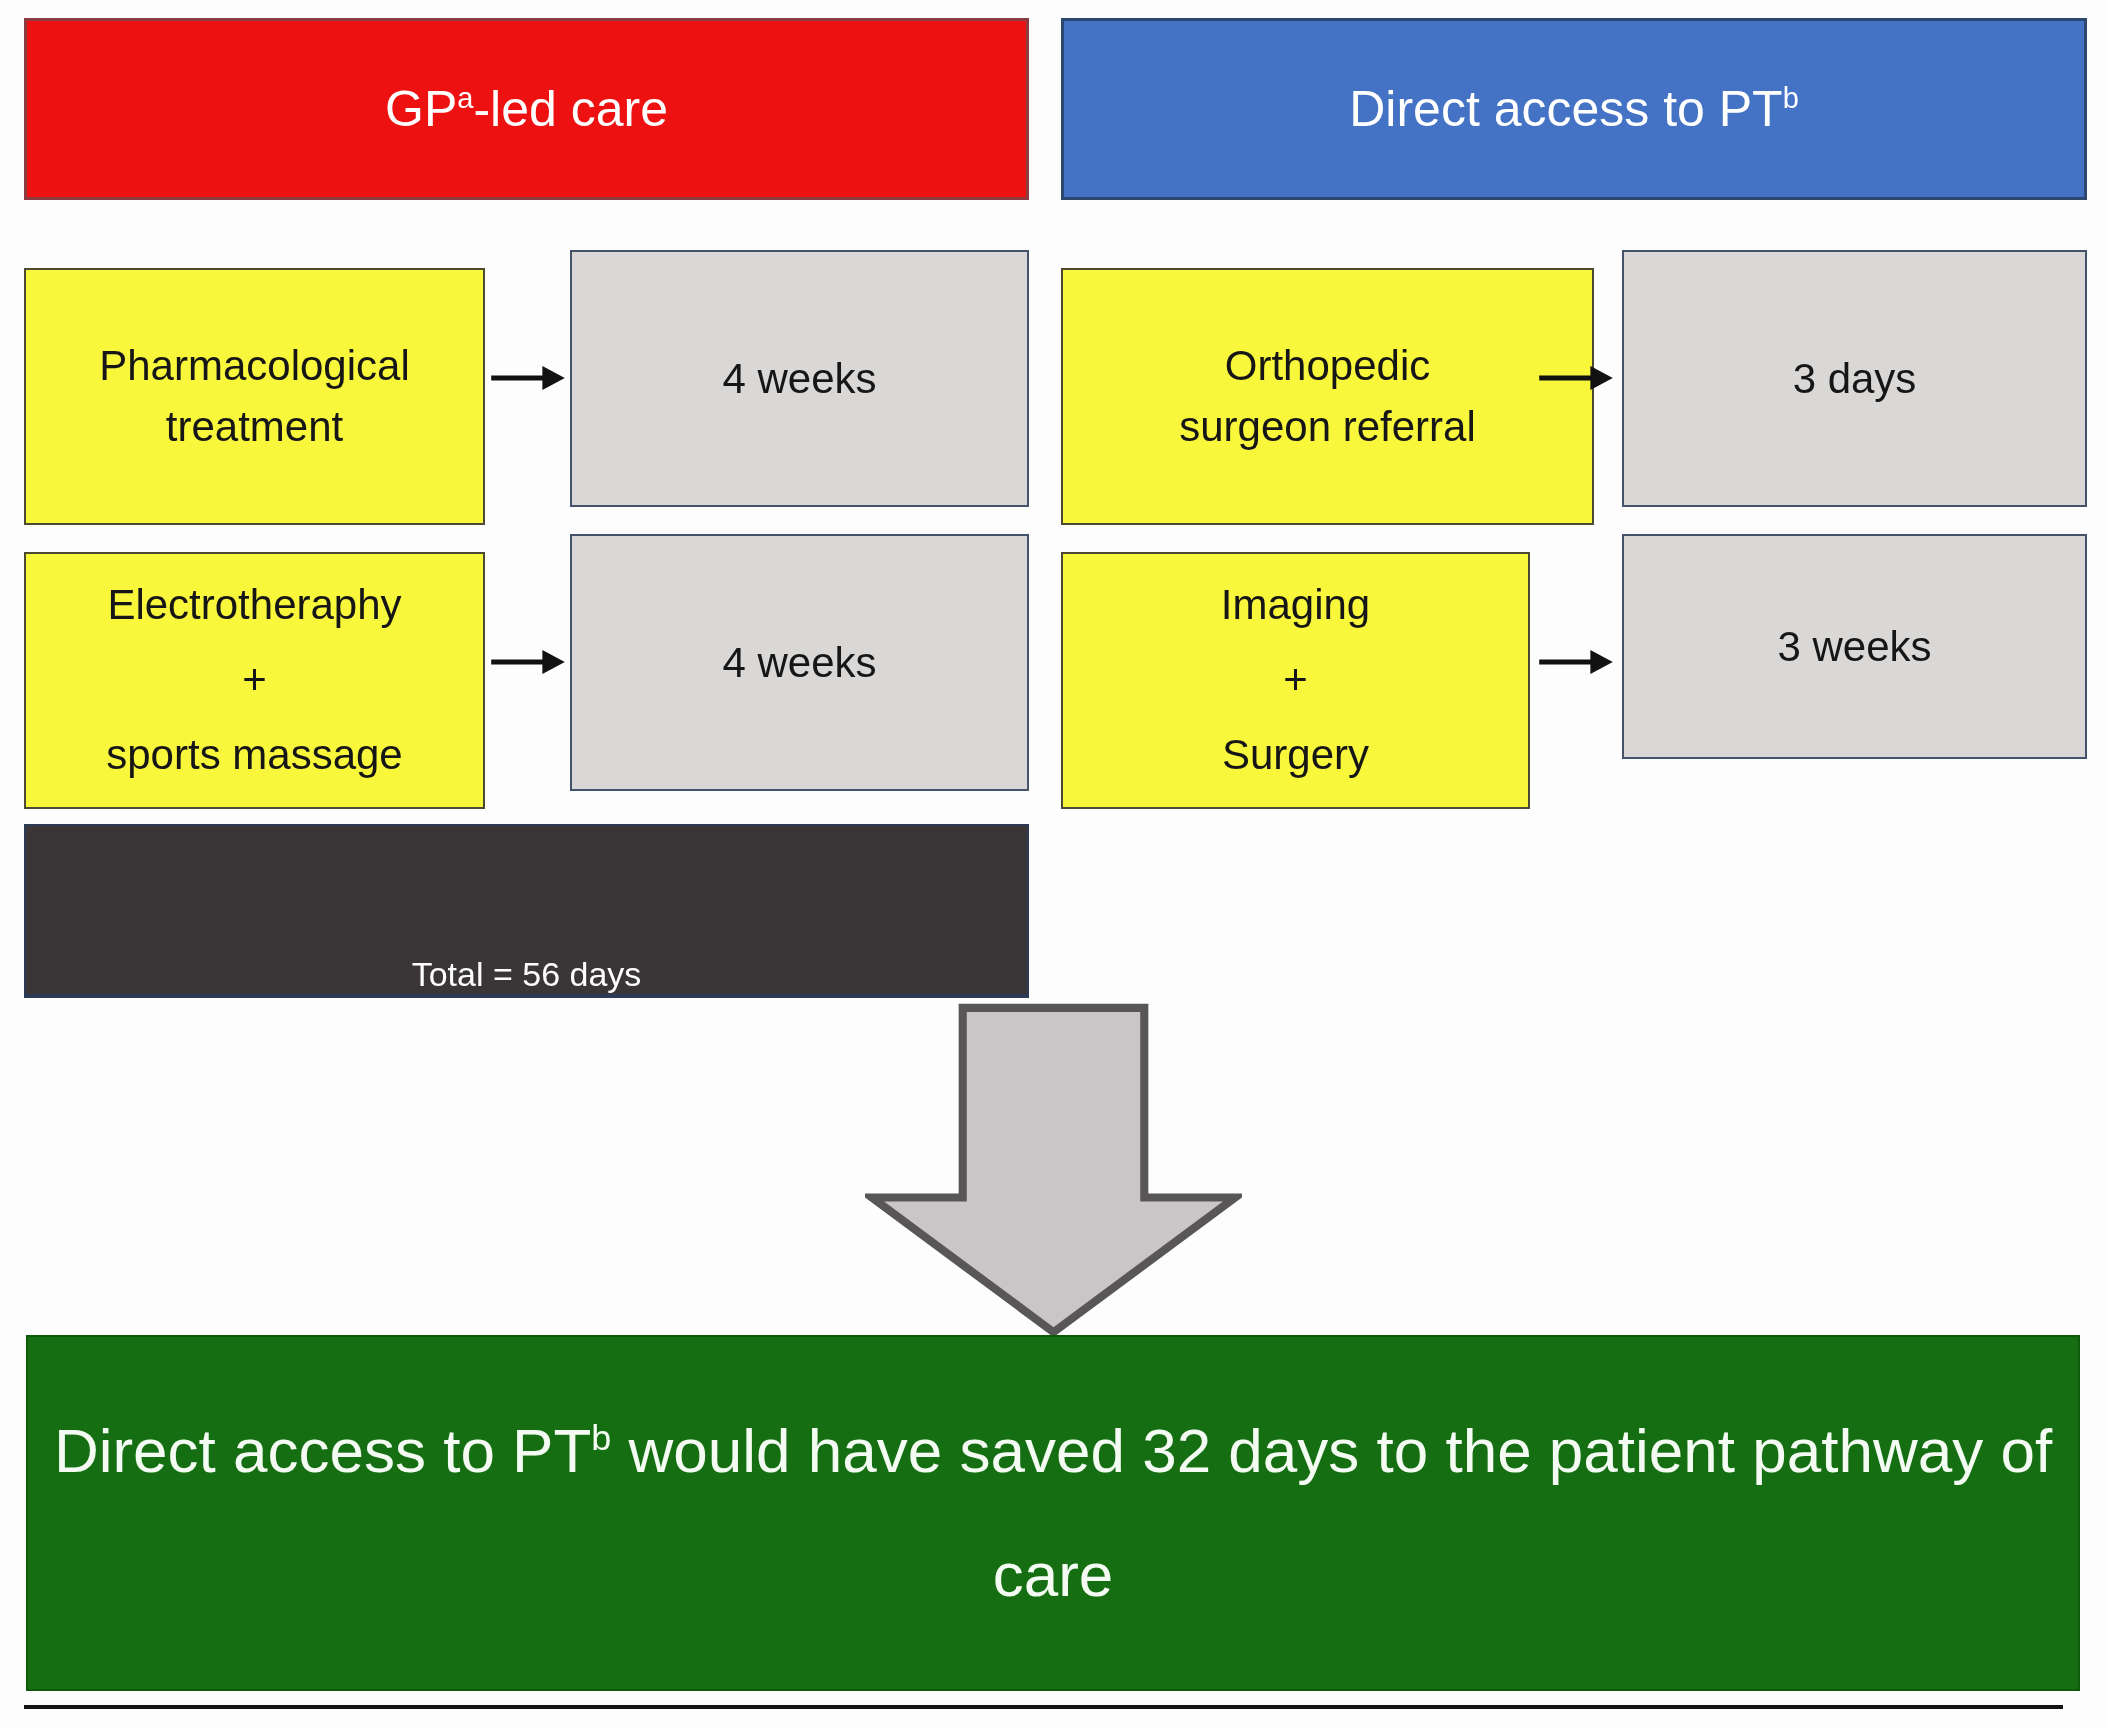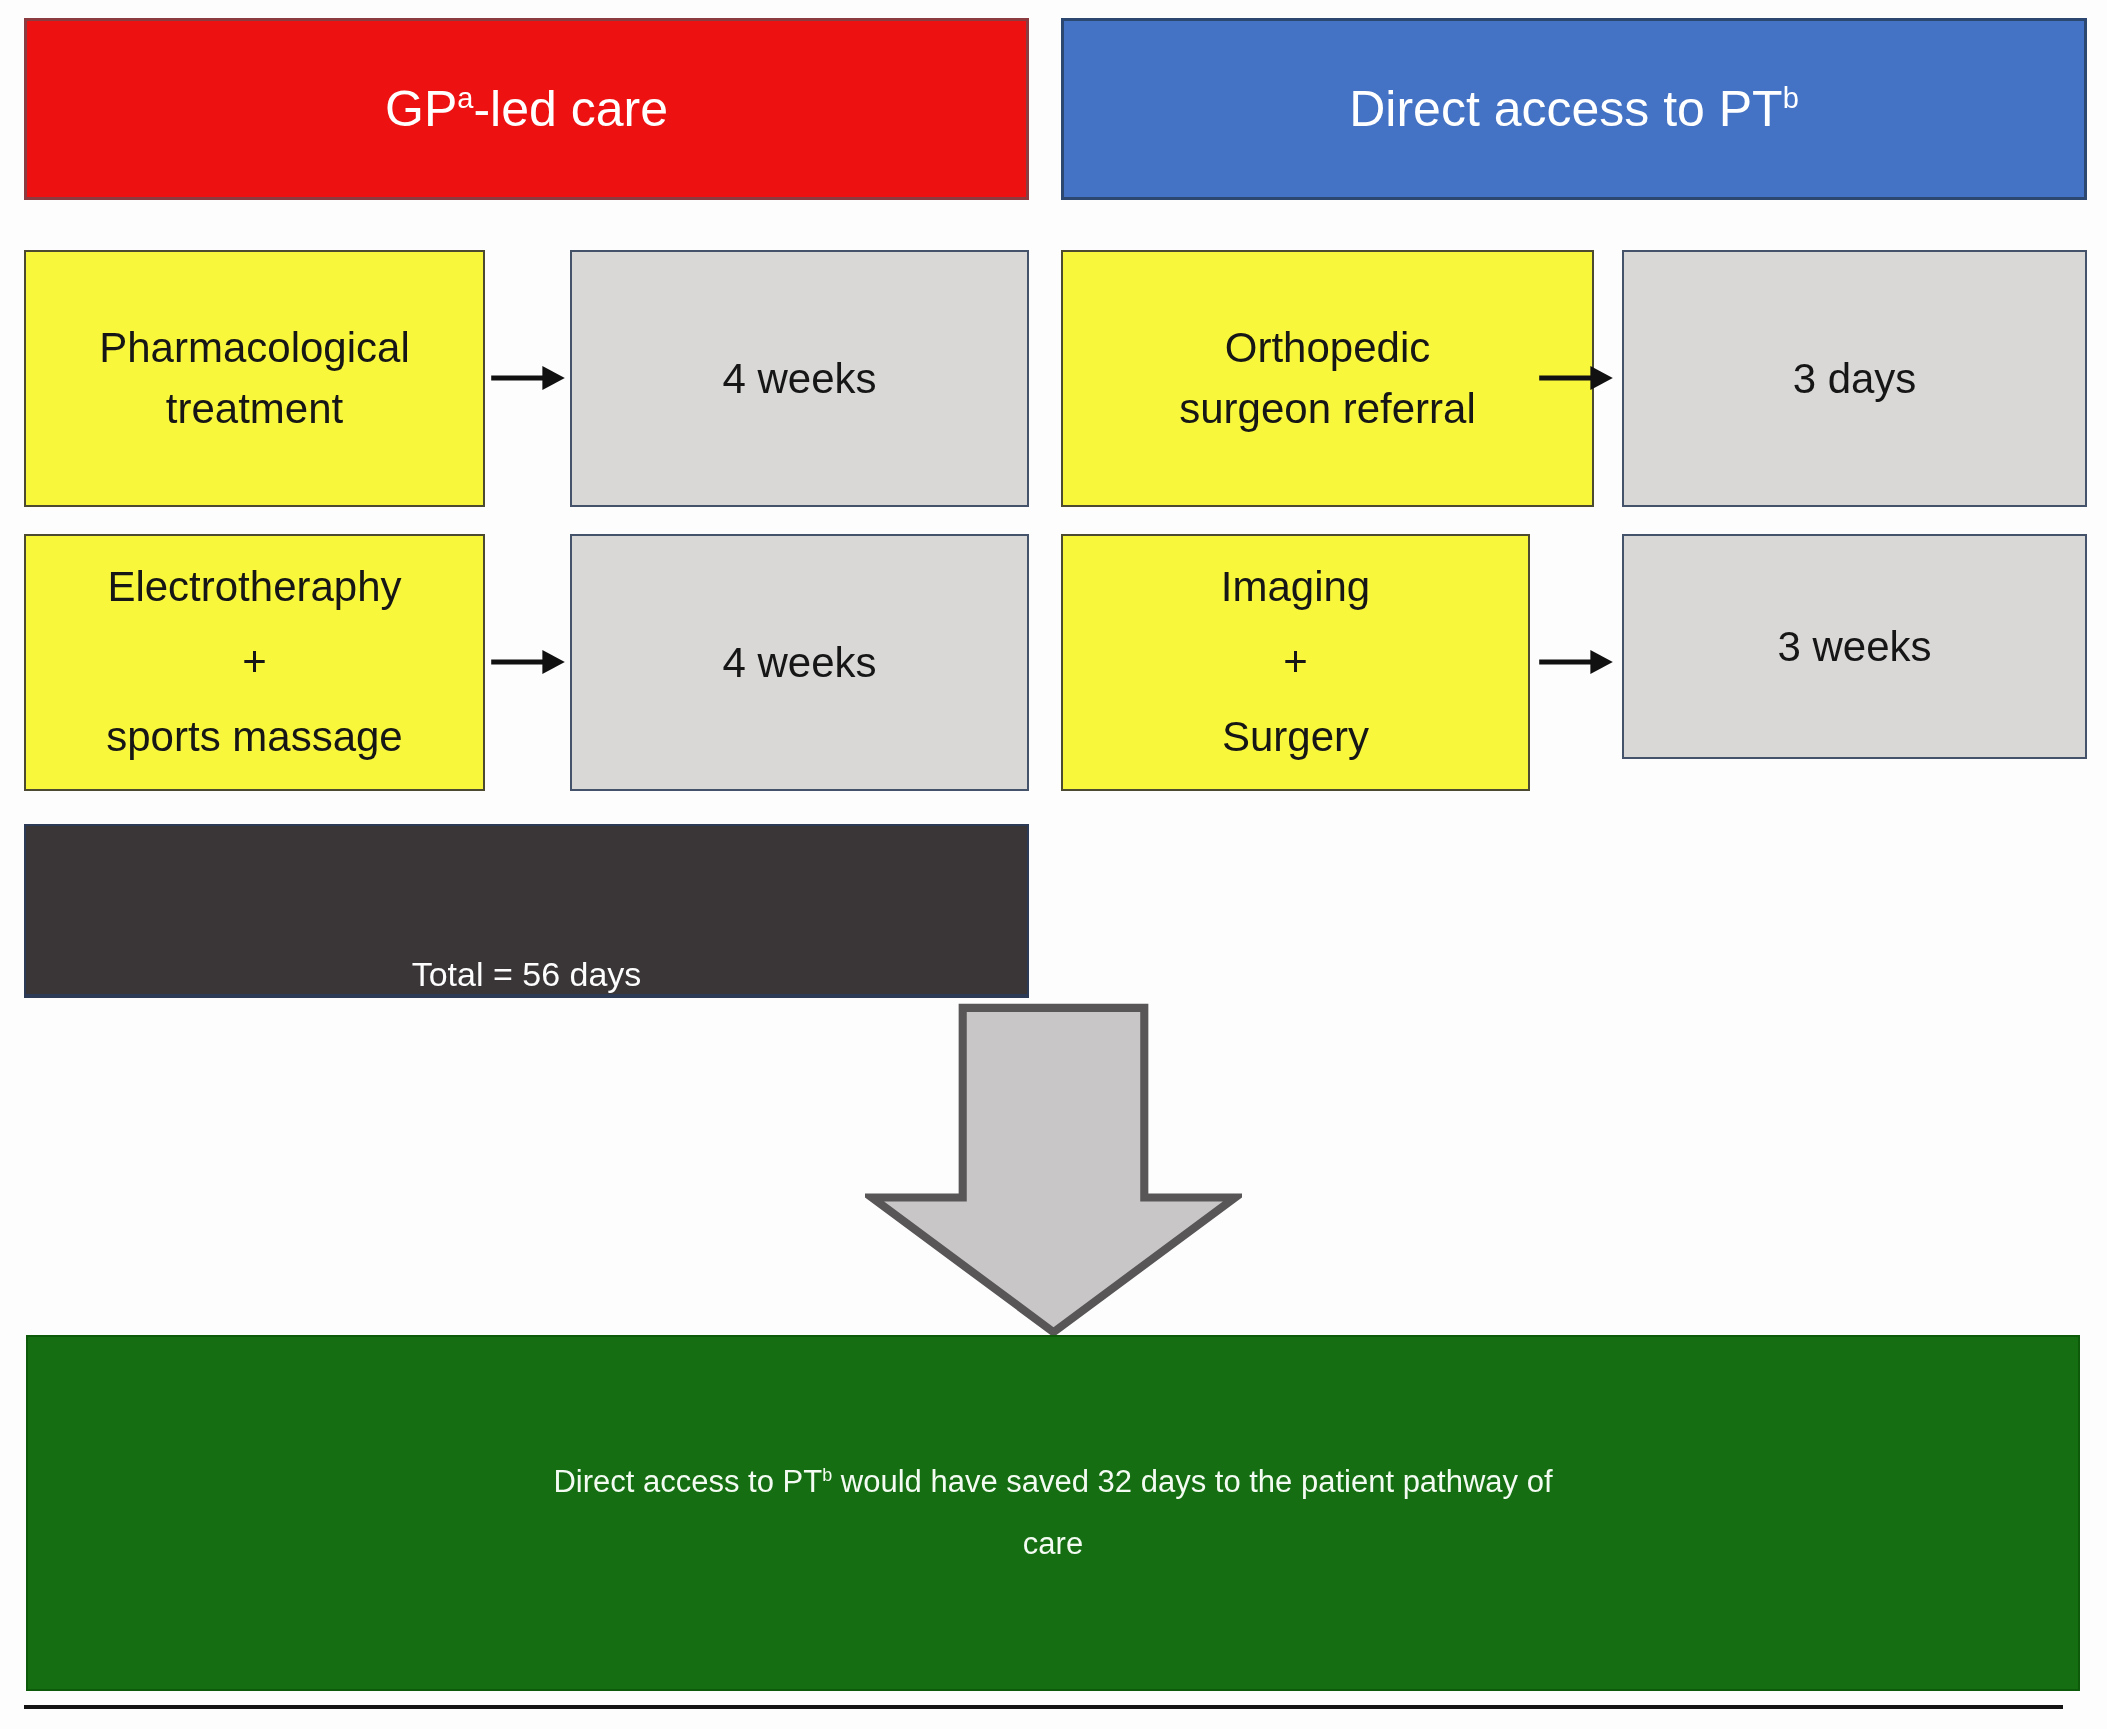--- a/index.html
+++ b/index.html
@@ -11,38 +11,38 @@
   .center-flex{display:flex;align-items:center;justify-content:center;text-align:center;}
 
   
   .hdr{color:#ffffff;font-size:50px;}
   .hdr-red{background:var(--red,#ee1111);border:3.2px solid var(--red_border,#8c3b40);}
   .hdr-blue{background:var(--blue,#4472c4);border:3.2px solid var(--blue_border,#2c4770);}
 
   
   .step{
     background:var(--yellow,#f9f73c);border:2.4px solid var(--yellow_border,#4c4b31);
-    color:#161616;font-size:42px;flex-direction:column;line-height:1.45;
+    color:#161616;font-size:42px;flex-direction:column;line-height:1.45;margin-top:18px;
   }
   .step.three-line{line-height:1.78;}
   .dur{
     background:var(--gray,#d9d8d7);border:2.4px solid var(--gray_border,#44536a);
     color:#161616;font-size:42px;
   }
 
   
   .total{
     background:var(--dark,#3a3637);border:2.4px solid var(--dark_border,#2c3a55);
     border-bottom-width:4.9px;color:#fdfdfd;font-size:34px;align-items:flex-end;
   }
 
   
   .conclusion{
     background:var(--green,#156f12);border:2.4px solid var(--green_border,#0d5a0b);
-    color:#f3fbf2;font-size:31px;line-height:2.0;flex-direction:column;
+    color:#f3fbf2;font-size:62px;line-height:2.0;flex-direction:column;
   }
 
   sup{font-size:58%;vertical-align:super;line-height:0;}
 
   .arrow-sm svg{display:block;}
   .rule{background:#141414;}
 </style>
 </head>
 <body>
 

